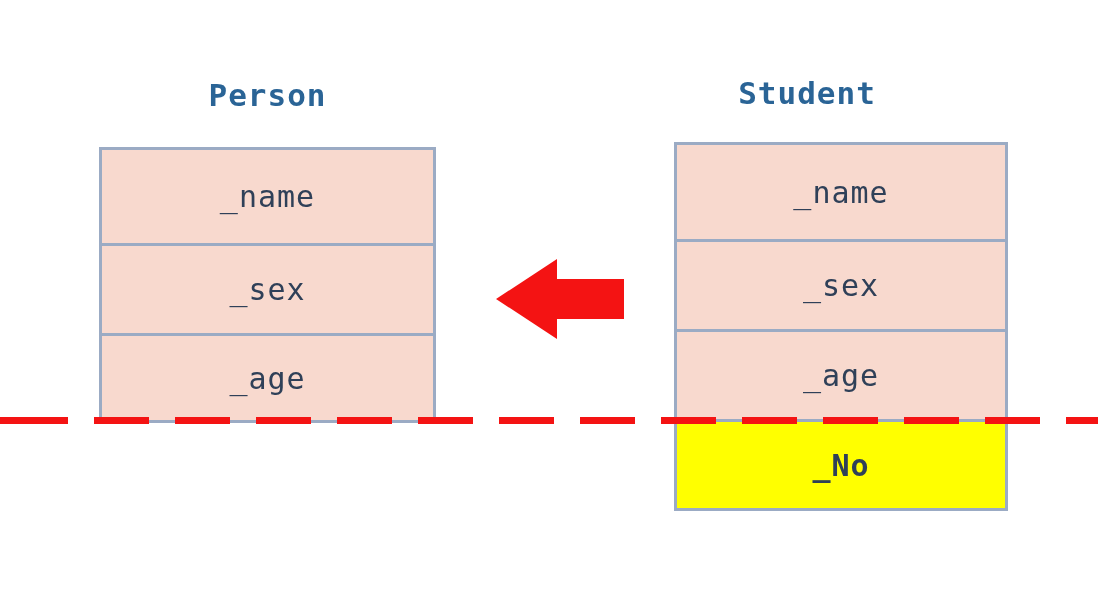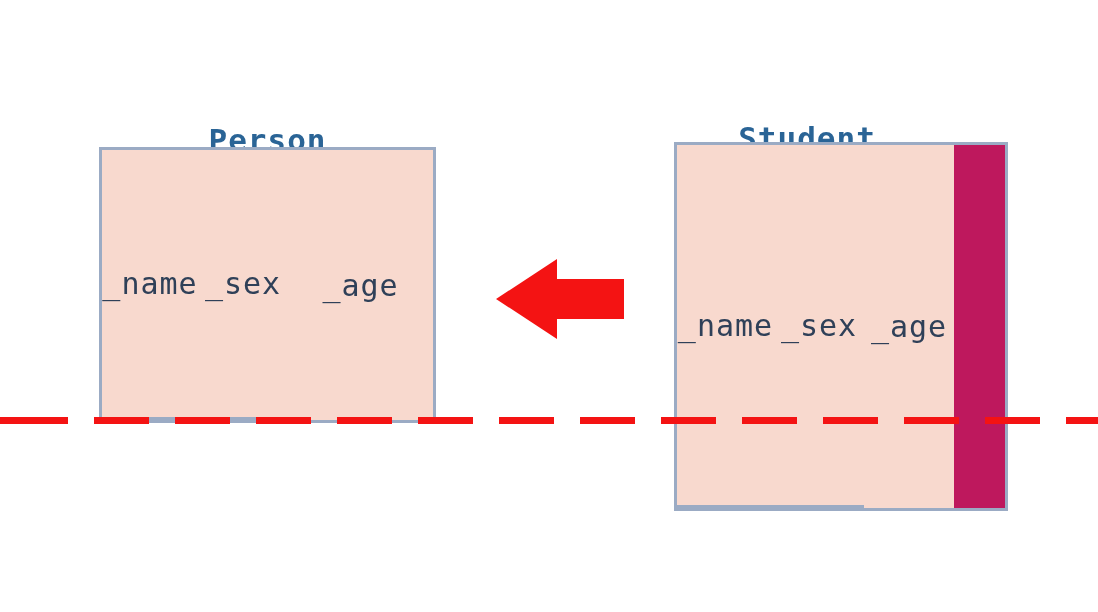--- a/index.html
+++ b/index.html
@@ -24,31 +24,30 @@
   .class-title {
     position: absolute;
     font-family: "DejaVu Sans Mono", monospace;
     font-size: 31px;
     font-weight: bold;
     color: #2A6496;
     letter-spacing: 1px;
     text-align: center;
     white-space: nowrap;
     line-height: 1;
-    margin-top: 45px;
   }
 
   
   .class-box {
     position: absolute;
     box-sizing: border-box;
     border: 3px solid #9BABC4;
-    background: #be185d;
+    background: #0369a1;
     display: flex;
-    flex-direction: row;
+    flex-direction: column;
   }
 
   .attr-row {
     box-sizing: border-box;
     flex: 1 1 auto;
     display: flex;
     align-items: center;
     justify-content: center;
     background: #F8D9CE;
     color: #2F4058;
@@ -99,20 +98,21 @@
     <div class="attr-row" style="flex:0 0 90px;">_sex</div>
     <div class="attr-row" style="flex:1 1 auto;">_age</div>
   </div>
 
   <div class="class-title" style="left:640px; top:78px; width:334px;">Student</div>
 
   <div class="class-box" style="left:674px; top:142px; width:334px; height:369px;">
     <div class="attr-row" style="flex:0 0 97px;">_name</div>
     <div class="attr-row" style="flex:0 0 90px;">_sex</div>
     <div class="attr-row" style="flex:0 0 90px;">_age</div>
+    <div class="attr-row highlight" style="flex:1 1 auto;">_No</div>
   </div>
 
   <div id="dashed-line" style="top:417px;"></div>
 
   <svg id="arrow" style="left:494px; top:256px;" width="132" height="86" viewBox="0 0 132 86">
     <polygon points="2,43 63,3 63,23 130,23 130,63 63,63 63,83" fill="#F41313"></polygon>
   </svg>
 
 </div>
 

